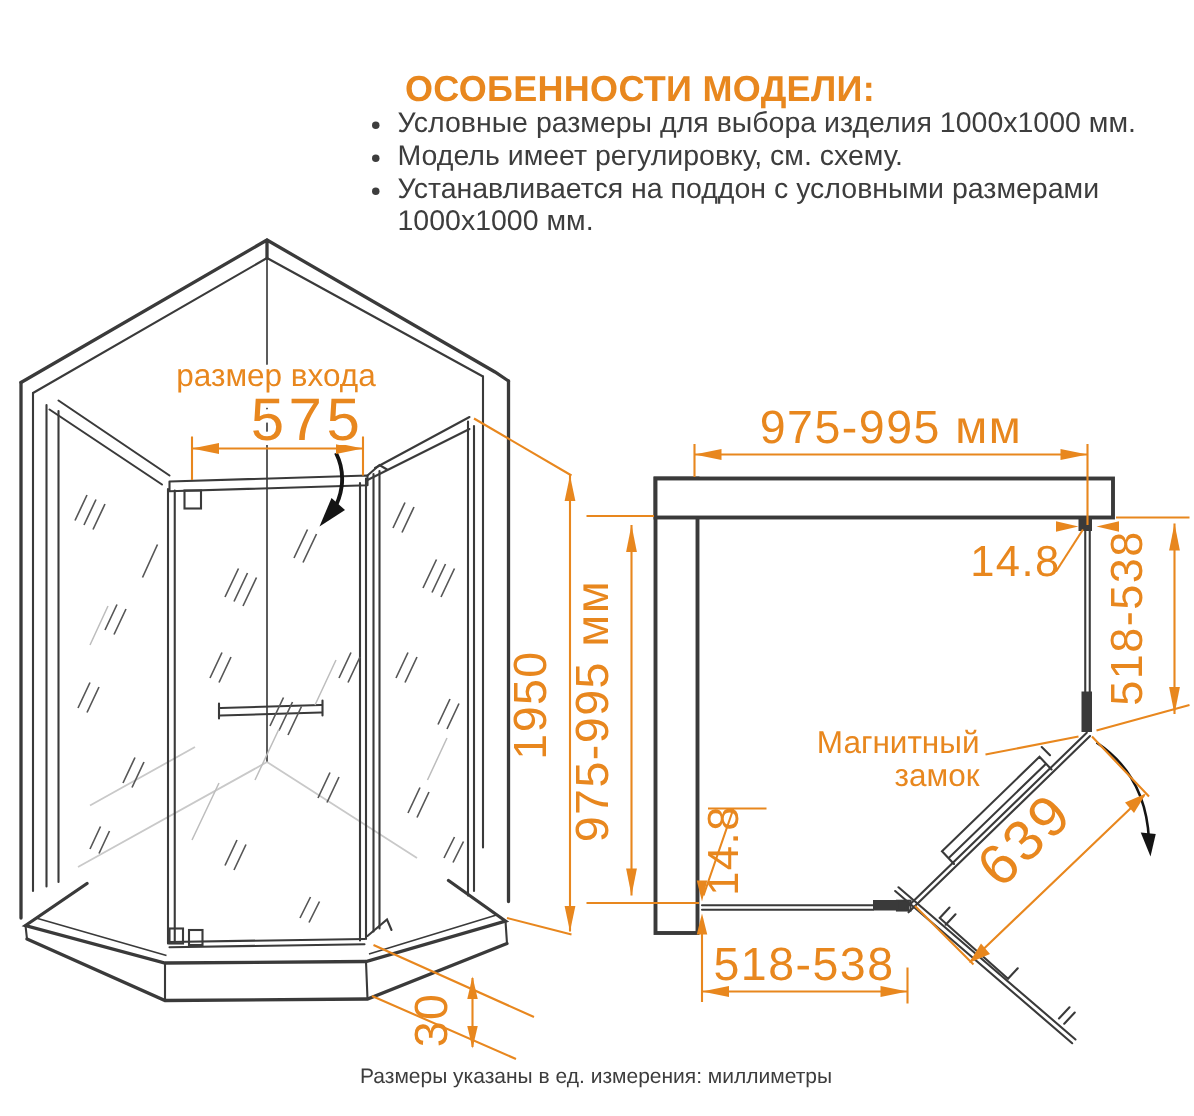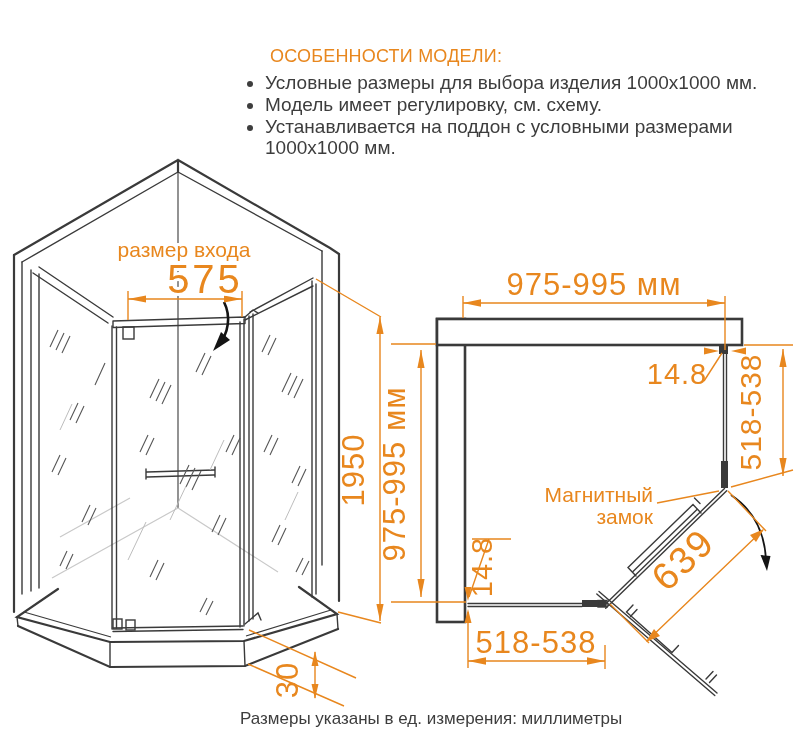--- a/index.html
+++ b/index.html
@@ -1,22 +1,22 @@
 <!DOCTYPE html>
 <html><head>
 <meta charset="utf-8">
 <style>
   html,body{margin:0;padding:0;background:#fff;}
   .canvas{position:relative;width:796px;height:744px;background:#ffffff;overflow:hidden;
           font-family:"Liberation Sans","DejaVu Sans",sans-serif;}
-  .title{position:absolute;left:270px;top:46px;color:#E8871E;font-weight:normal;
-         font-size:18px;letter-spacing:.2px;}
+  .title{position:absolute;left:270px;top:46px;color:#E8871E;font-weight:bold;
+         font-size:24px;letter-spacing:.2px;}
   .bullets{position:absolute;left:247px;top:72px;width:545px;margin:0;padding:0 0 0 18px;}
   .bullets li{font-size:19px;line-height:21px;color:#3d3d3d;margin:0 0 1px 0;}
-  .footer{position:absolute;left:240px;top:709px;font-size:17px;color:#3d3d3d;}
+  .footer{position:absolute;left:240px;top:709px;font-size:14px;color:#3d3d3d;}
   svg.art{position:absolute;left:0;top:0;}
   .ln{stroke:#3a3a3a;stroke-width:1.4;fill:none;stroke-linecap:round;}
   .ln2{stroke:#3a3a3a;stroke-width:2.2;fill:none;stroke-linecap:round;}
   .lnt{stroke:#3a3a3a;stroke-width:1.1;fill:none;}
   .lite{stroke:#c9c9c9;stroke-width:1.2;fill:none;}
   .streak{stroke:#bdbdbd;stroke-width:1;fill:none;}
   .hatch{stroke:#575757;stroke-width:1.1;fill:none;}
   .wall{fill:#ffffff;stroke:#3a3a3a;stroke-width:2.6;}
   .dkfill{fill:#3a3a3a;stroke:none;}
   .or{stroke:#E8871E;stroke-width:1.4;fill:none;}

